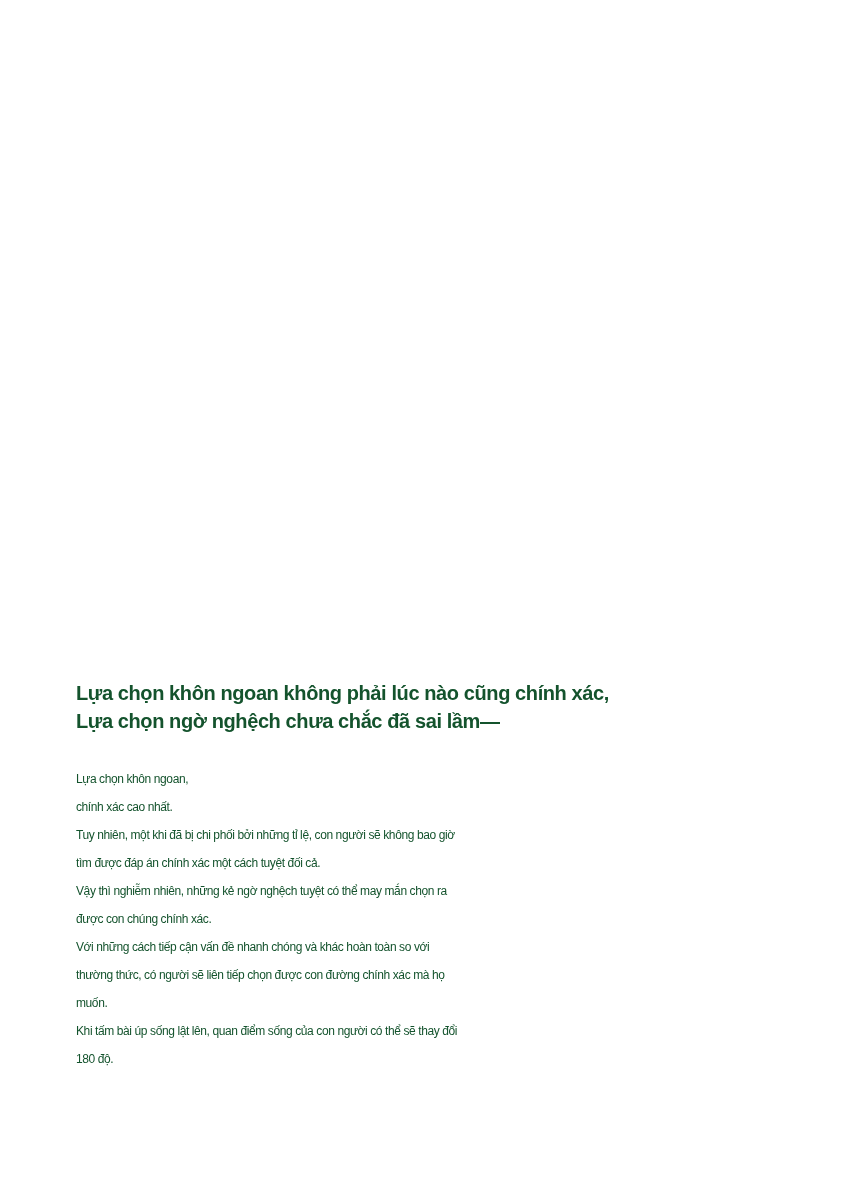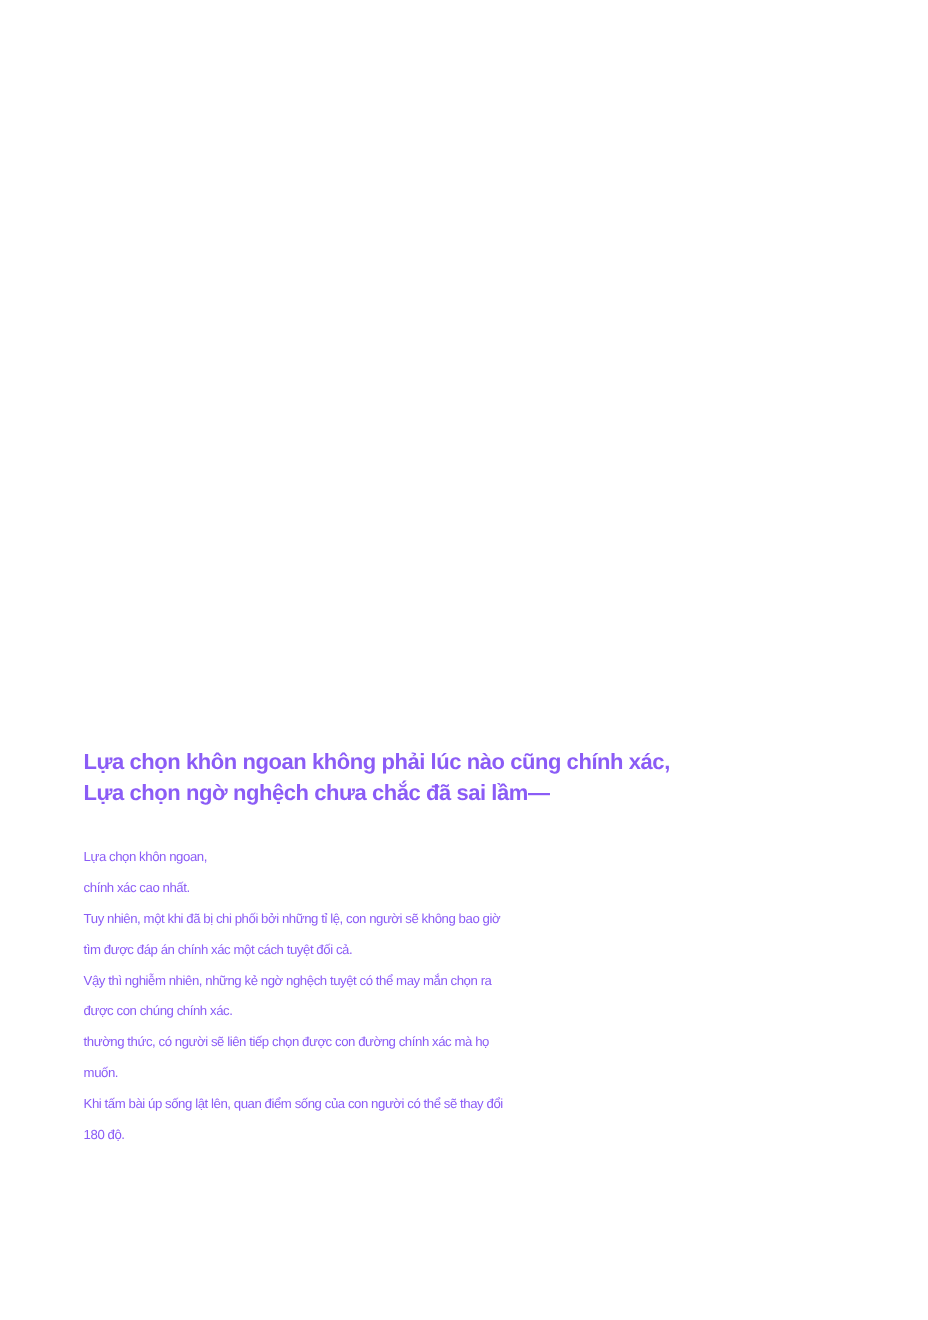--- a/index.html
+++ b/index.html
@@ -7,21 +7,21 @@
     padding: 0;
     background: #ffffff;
   }
   .page {
     position: relative;
     width: 740px;
     height: 1200px;
     background: #ffffff;
     overflow: hidden;
     font-family: "Liberation Sans", sans-serif;
-    color: #8b5cf6;
+    color: #14532d;
   }
   .text-block {
     position: absolute;
     left: 76px;
     top: 679px;
     width: 700px;
   }
   .heading .line {
     font-weight: 700;
     font-size: 20px;
@@ -51,20 +51,21 @@
       <div class="line">Lựa chọn ngờ nghệch chưa chắc đã sai lầm—</div>
     </div>
 
     <div class="body-text">
       <div class="line">Lựa chọn khôn ngoan,</div>
       <div class="line">chính xác cao nhất.</div>
       <div class="line">Tuy nhiên, một khi đã bị chi phối bởi những tỉ lệ, con người sẽ không bao giờ</div>
       <div class="line">tìm được đáp án chính xác một cách tuyệt đối cả.</div>
       <div class="line">Vậy thì nghiễm nhiên, những kẻ ngờ nghệch tuyệt có thể may mắn chọn ra</div>
       <div class="line">được con chúng chính xác.</div>
+      <div class="line">Với những cách tiếp cận vấn đề nhanh chóng và khác hoàn toàn so với</div>
       <div class="line">thường thức, có người sẽ liên tiếp chọn được con đường chính xác mà họ</div>
       <div class="line">muốn.</div>
       <div class="line">Khi tấm bài úp sống lật lên, quan điểm sống của con người có thể sẽ thay đổi</div>
       <div class="line">180 độ.</div>
     </div>
 
   </div>
 </div>
 
 </body></html>

